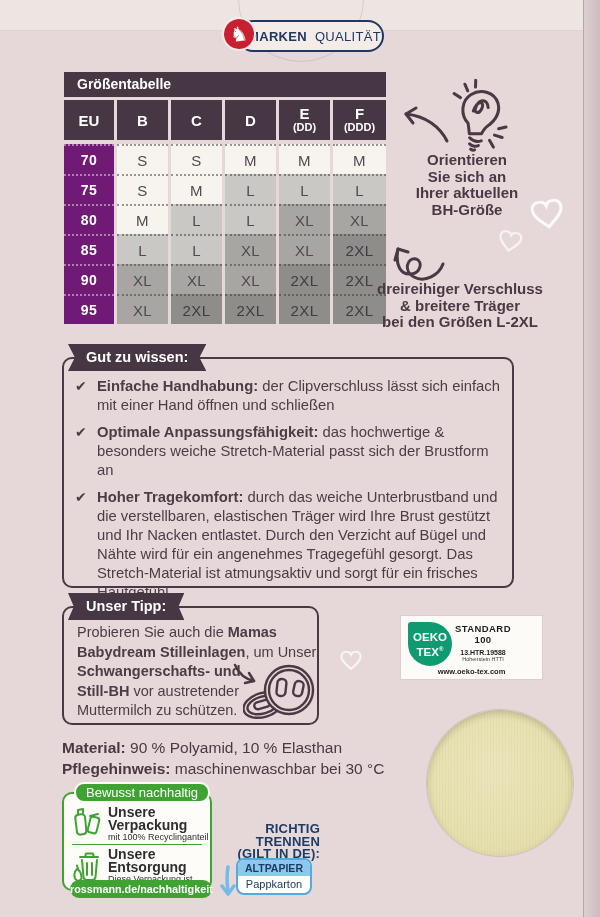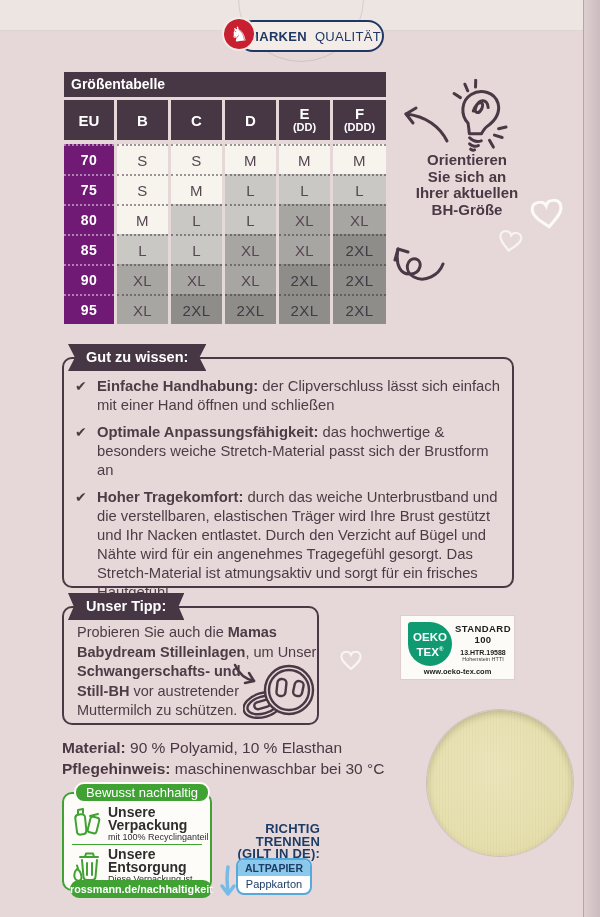--- a/index.html
+++ b/index.html
@@ -16,21 +16,21 @@
 
   
   .brand{position:absolute;left:222px;top:17px;width:160px;height:36px;}
   .brand .pill{position:absolute;left:15px;top:3px;width:143px;height:28px;border:2px solid #1f3765;border-radius:16px;background:#f3ece7;display:flex;align-items:center;justify-content:center;}
   .brand .pill span{font-size:13px;color:#1f3765;letter-spacing:.3px;padding-left:8px;}
   .brand .pill b{font-weight:700}
   .brand .circle{position:absolute;left:0;top:0;width:34px;height:34px;border-radius:50%;background:#c92031;border:2px solid #f3ece7;box-sizing:border-box;display:flex;align-items:center;justify-content:center;color:#fff;font-size:20px;line-height:1;transform:rotate(-8deg);}
 
   
   .table{position:absolute;left:64px;top:72px;width:322px;}
-  .table-title{height:25px;line-height:25px;background:#473643;color:#fff;font-weight:700;font-size:14px;padding-left:7px;box-sizing:border-box;margin-bottom:3px;}
+  .table-title{height:25px;line-height:25px;background:#473643;color:#fff;font-weight:700;font-size:14px;padding-left:13px;box-sizing:border-box;margin-bottom:3px;}
   .cols{display:grid;grid-template-columns:50px 51px 51px 51px 51px 53px;column-gap:3px;}
   .h-row{margin-bottom:4px;}
   .h-cell{height:40px;background:#473643;color:#fff;display:flex;flex-direction:column;align-items:center;justify-content:center;font-weight:700;font-size:15px;line-height:15px;}
   .h-cell .sub{font-size:11px;line-height:13px;font-weight:700;}
   .t-row .cell{height:30px;display:flex;align-items:center;justify-content:center;font-size:15px;letter-spacing:.4px;color:#564752;}
   .t-row .eu{background:#701a75;color:#fff;font-weight:700;font-size:14px;}
   .t-row:not(:first-child) .cell{border-top:2px dotted rgba(62,48,58,.5);box-sizing:border-box;}
   .t-row:not(:first-child) .eu{border-top:2px dotted rgba(255,255,255,.45);}
   .t-light{background:#f7f4ee;}
   .t-g1{background:#c9c8c5;}
@@ -52,21 +52,21 @@
   .know-list{position:absolute;left:75px;top:377px;width:432px;}
   .know-item{display:flex;gap:8px;margin-bottom:8px;font-size:14.8px;line-height:19px;color:#4c3c46;}
   .know-item .chk{font-weight:700;font-size:14px;flex:0 0 14px;}
   .know-item b{font-weight:700;}
 
   .tip-box{left:62px;top:606px;width:257px;height:119px;}
   .tip-lines{position:absolute;left:77px;top:623px;font-size:14.5px;line-height:19.6px;color:#4c3c46;white-space:nowrap;}
   .tip-lines b{font-weight:700;}
 
   
-  .oeko{position:absolute;left:401px;top:616px;width:113px;height:63px;background:#fcfbf7;box-shadow:0 0 0 1px rgba(120,95,105,.08);}
+  .oeko{position:absolute;left:401px;top:616px;width:113px;height:63px;background:#fcfbf7;box-shadow:0 0 0 1px rgba(120,95,105,.08);padding-left:28px;}
   .oeko-blob{position:absolute;left:7px;top:6px;width:44px;height:44px;background:#0f9a72;border-radius:3px 22px 22px 22px;color:#fff;display:flex;flex-direction:column;align-items:center;justify-content:center;font-weight:700;font-size:11.5px;line-height:12px;}
   .oeko-blob sup{font-size:6px;}
   .oeko-right{position:absolute;left:53px;top:8px;width:58px;text-align:center;color:#1d1d1d;}
   .oeko-std{font-weight:700;font-size:9.5px;line-height:10.5px;letter-spacing:.4px;}
   .oeko-cert{font-weight:700;font-size:7px;margin-top:4px;}
   .oeko-inst{font-size:5.5px;color:#3c3c3c;}
   .oeko-url{position:absolute;left:0;bottom:3px;width:100%;text-align:center;font-weight:700;font-size:7.5px;color:#1d1d1d;}
 
   
   .material{position:absolute;left:62px;top:737px;font-size:15.5px;line-height:21px;color:#4a3944;}
@@ -215,20 +215,25 @@
     <div>Orientieren</div>
     <div>Sie sich an</div>
     <div>Ihrer aktuellen</div>
     <div>BH-Größe</div>
   </div>
 
   <svg style="position:absolute;left:386px;top:233px" width="60" height="50" viewBox="0 0 60 50">
     <path class="doodle" d="M57 31 C53 42 39 50 28 44 C17 38 21 24 30 26 C37 28 35 40 25 41 C15 42 9 33 12 16"></path>
     <path class="doodle" d="M12 16 L9 27 M12 16 L22 19"></path>
   </svg>
+  <div class="hint hint2">
+    <div>dreireihiger Verschluss</div>
+    <div>&amp; breitere Träger</div>
+    <div>bei den Größen L-2XL</div>
+  </div>
 
   <div class="rbox know-box"></div>
   <div class="ribbon" style="left:68px;top:344px">Gut zu wissen:</div>
   <div class="know-list">
     <div class="know-item">
       <span class="chk">✔</span>
       <span><b>Einfache Handhabung:</b><span> der Clipverschluss lässt sich einfach mit einer Hand öffnen und schließen</span></span>
     </div>
     <div class="know-item">
       <span class="chk">✔</span>

